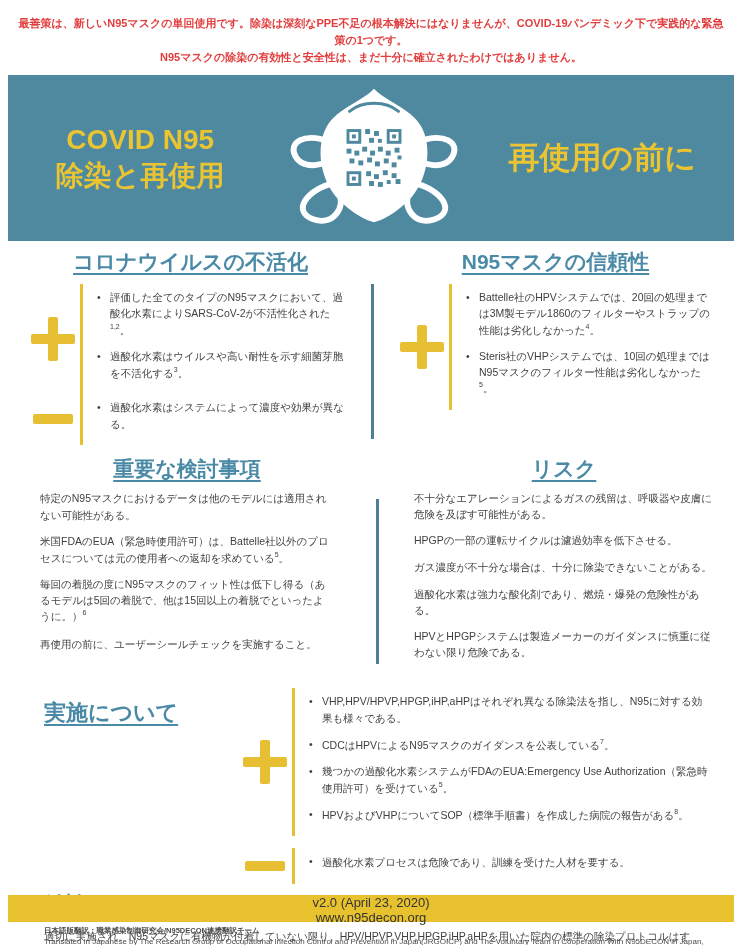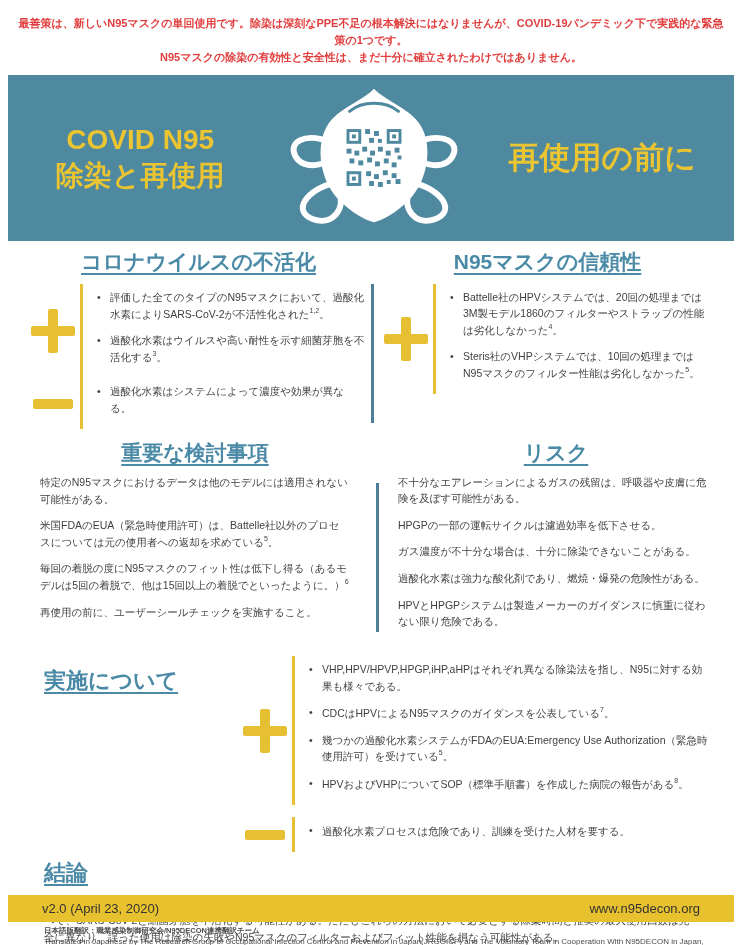--- a/index.html
+++ b/index.html
@@ -14,21 +14,21 @@
   
   .header { margin:0 8px; background:#4e89a0; height:166px;
     display:flex; align-items:center; }
   .header-left { flex:1.05; text-align:center; color:#eac431; font-weight:bold;
     font-size:28px; line-height:1.3; }
   .header-mask { width:204px; height:152px; flex:0 0 auto; }
   .header-right { flex:1; text-align:center; color:#eac431; font-weight:bold;
     font-size:31px; padding-right:6px; }
   
   .main { padding:0 26px; }
-  .two-col { display:grid; grid-template-columns:1fr 1fr; position:relative; }
+  .two-col { display:grid; grid-template-columns:1fr 1fr; position:relative;gap:32px; }
   .col-divider { position:absolute; left:50%; width:3px; background:#4e7f96; }
   .row1 { margin-top:7px; }
   .row1 .col-divider { top:36px; bottom:6px; }
   .row2 { margin-top:10px;margin-left:10px; }
   .row2 .col-divider { top:44px; bottom:8px; }
   h2.sec-title { color:#4a8aa6; font-size:21px; font-weight:bold; text-align:center;
     text-decoration:underline; text-underline-offset:4px; margin-bottom:8px; }
   h2.sec-title-left { text-align:left; font-size:22px; }
   
   .pm-group { display:flex; align-items:stretch; }
@@ -54,21 +54,21 @@
   .impl { display:flex; margin-top:16px; }
   .impl-left { flex:0 0 212px; padding-left:18px; padding-top:10px; }
   .impl-right { flex:1; }
   .impl .pm-group.minus-row { margin-top:12px; }
   
   .conclusion { margin-top:6px; padding:0 18px; }
   .conclusion p { font-size:10.5px; line-height:1.55; margin-top:8px; }
   
   .footer { position:absolute; left:8px; right:8px; top:895px; height:27px;
     background:#e8c22e; display:flex; align-items:center; justify-content:space-between;
-    padding:0 34px; font-size:13px; color:#333; }
+    padding:0 34px; font-size:13px; color:#333;flex-direction:column; }
   .translation { position:absolute; left:44px; right:10px; top:926px; }
   .translation .t1 { font-size:7.5px; font-weight:bold; color:#4a4a4a; }
   .translation .t2 { font-size:8px; color:#4a4a4a; margin-top:1px; }
 </style>
 </head>
 <body>
 
 <div class="top-notice">
   <div>最善策は、新しいN95マスクの単回使用です。除染は深刻なPPE不足の根本解決にはなりませんが、COVID-19パンデミック下で実践的な緊急策の1つです。</div>
   <div>N95マスクの除染の有効性と安全性は、まだ十分に確立されたわけではありません。</div>

